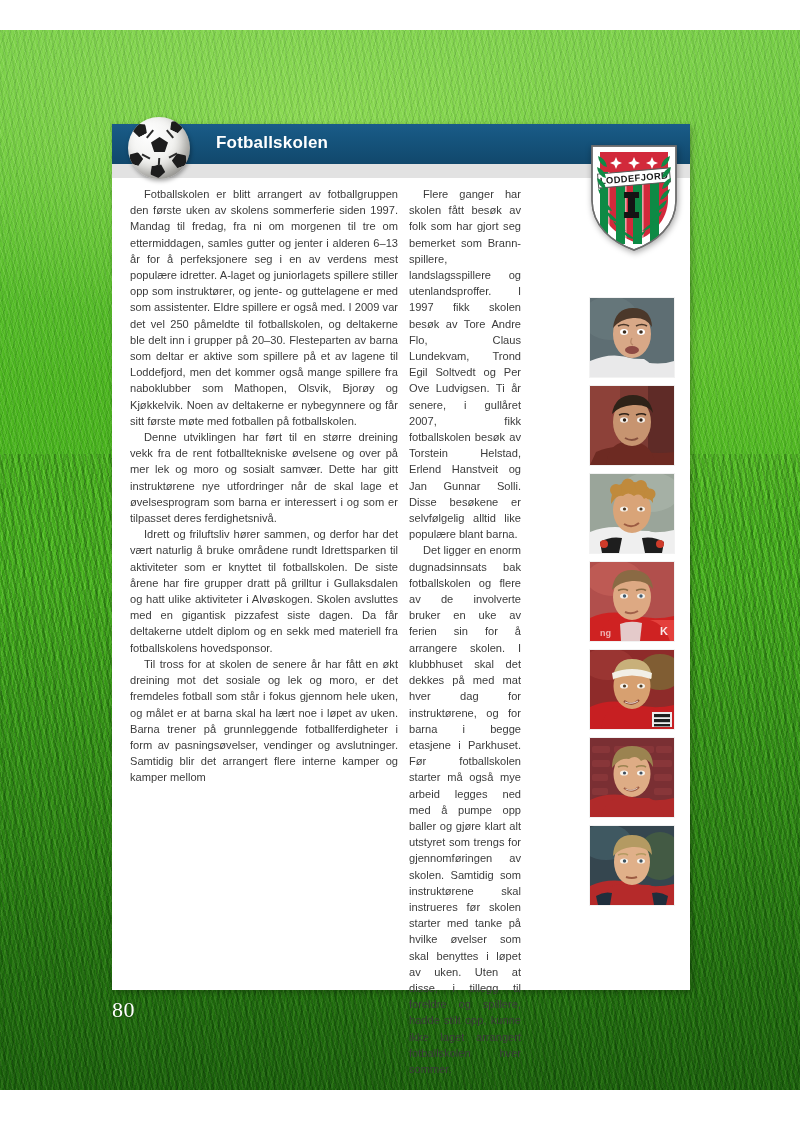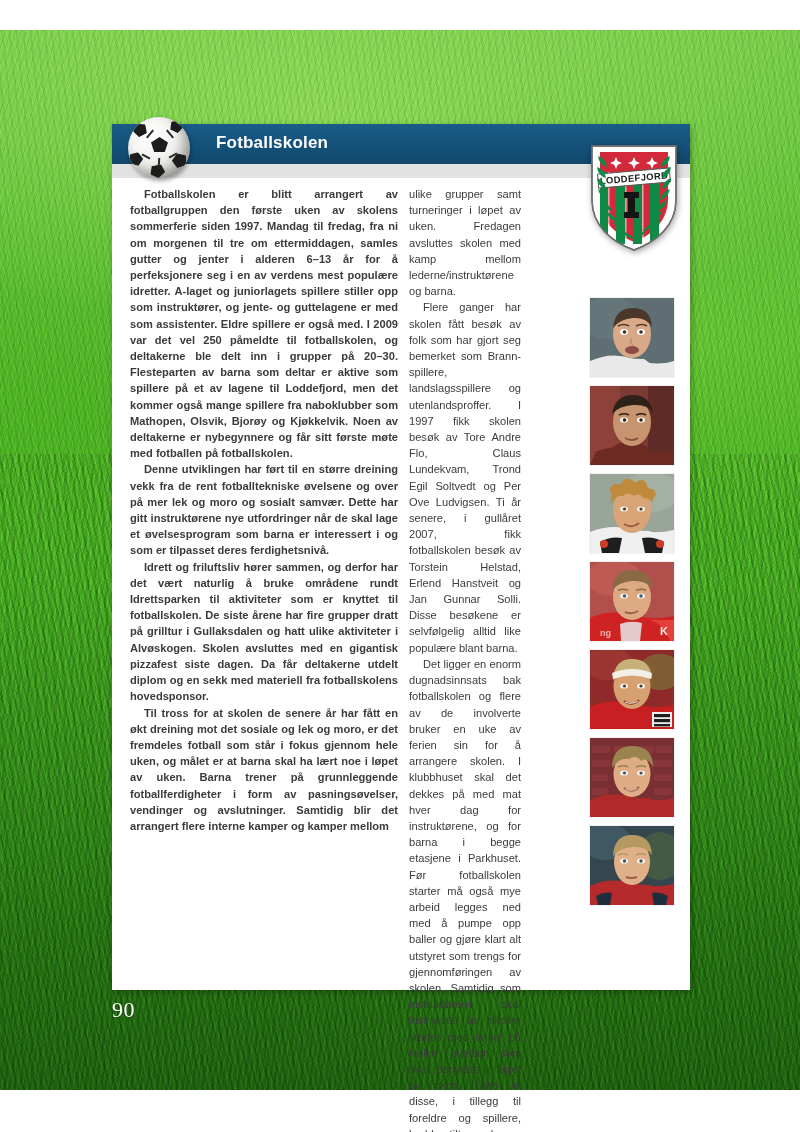--- a/index.html
+++ b/index.html
@@ -120,21 +120,21 @@
   
   #club-crest{
     position:absolute;right:8px;top:18px;width:96px;height:112px;z-index:5;
     filter:drop-shadow(1px 2px 3px rgba(0,0,0,.35));
   }
 
   
   .col{position:absolute;color:#3b3b3b;}
   #col-1{
     left:18px;top:62px;width:268px;
-    font-size:11.1px;line-height:16.2px;text-align:justify;font-weight:bold;
+    font-size:11.1px;line-height:16.2px;text-align:justify;
   }
   #col-2{
     left:297px;top:62px;width:112px;
     font-size:11.1px;line-height:16.2px;text-align:justify;
   }
   .col p{margin:0;text-indent:14px;}
   .col p.noind{text-indent:0;}
 
   
   #photo-strip{
@@ -152,21 +152,21 @@
 
 <div id="grass">
   <div class="g-base"></div>
   <div class="g-tex1"></div>
   <div class="g-tex2"></div>
   <div class="g-tex3"></div>
   <div class="g-blur"></div>
   <div class="g-dark"></div>
 </div>
 
-<div id="page-number">90</div>
+<div id="page-number">80</div>
 
 <div id="panel">
 
   <div id="header-bar"></div>
   <div id="header-under"></div>
   <div id="panel-body-bg"></div>
 
   <div id="header-title">Fotballskolen</div>
 
   <div id="soccer-ball">
@@ -251,21 +251,20 @@
   </div>
 
   <div class="col" id="col-1">
     <p>Fotballskolen er blitt arrangert av fotballgruppen den første uken av skolens sommerferie siden 1997. Mandag til fredag, fra ni om morgenen til tre om ettermiddagen, samles gutter og jenter i alderen 6–13 år for å perfeksjonere seg i en av verdens mest populære idretter. A-laget og juniorlagets spillere stiller opp som instruktører, og jente- og guttelagene er med som assistenter. Eldre spillere er også med. I 2009 var det vel 250 påmeldte til fotballskolen, og deltakerne ble delt inn i grupper på 20–30. Flesteparten av barna som deltar er aktive som spillere på et av lagene til Loddefjord, men det kommer også mange spillere fra naboklubber som Mathopen, Olsvik, Bjorøy og Kjøkkelvik. Noen av deltakerne er nybegynnere og får sitt første møte med fotballen på fotballskolen.</p>
     <p>Denne utviklingen har ført til en større dreining vekk fra de rent fotballtekniske øvelsene og over på mer lek og moro og sosialt samvær. Dette har gitt instruktørene nye utfordringer når de skal lage et øvelsesprogram som barna er interessert i og som er tilpasset deres ferdighetsnivå.</p>
     <p>Idrett og friluftsliv hører sammen, og derfor har det vært naturlig å bruke områdene rundt Idrettsparken til aktiviteter som er knyttet til fotballskolen. De siste årene har fire grupper dratt på grilltur i Gullaksdalen og hatt ulike aktiviteter i Alvøskogen. Skolen avsluttes med en gigantisk pizzafest siste dagen. Da får deltakerne utdelt diplom og en sekk med materiell fra fotballskolens hovedsponsor.</p>
     <p>Til tross for at skolen de senere år har fått en økt dreining mot det sosiale og lek og moro, er det fremdeles fotball som står i fokus gjennom hele uken, og målet er at barna skal ha lært noe i løpet av uken. Barna trener på grunnleggende fotballferdigheter i form av pasningsøvelser, vendinger og avslutninger. Samtidig blir det arrangert flere interne kamper og kamper mellom</p>
   </div>
 
   <div class="col" id="col-2">
-    <p class="noind">ulike grupper samt turneringer i løpet av uken. Fredagen avsluttes skolen med kamp mellom lederne/instruktørene og barna.</p>
     <p>Flere ganger har skolen fått besøk av folk som har gjort seg bemerket som Brann-spillere, landslagsspillere og utenlandsproffer. I 1997 fikk skolen besøk av Tore Andre Flo, Claus Lundekvam, Trond Egil Soltvedt og Per Ove Ludvigsen. Ti år senere, i gullåret 2007, fikk fotballskolen besøk av Torstein Helstad, Erlend Hanstveit og Jan Gunnar Solli. Disse besøkene er selvfølgelig alltid like populære blant barna.</p>
     <p>Det ligger en enorm dugnadsinnsats bak fotballskolen og flere av de involverte bruker en uke av ferien sin for å arrangere skolen. I klubbhuset skal det dekkes på med mat hver dag for instruktørene, og for barna i begge etasjene i Parkhuset. Før fotballskolen starter må også mye arbeid legges ned med å pumpe opp baller og gjøre klart alt utstyret som trengs for gjennomføringen av skolen. Samtidig som instruktørene skal instrueres før skolen starter med tanke på hvilke øvelser som skal benyttes i løpet av uken. Uten at disse, i tillegg til foreldre og spillere, hadde stilt opp, kunne ikke laget arrangert fotballskolen hver sommer.</p>
   </div>
 
   <div id="photo-strip">
 
     <div class="photo">
       <svg viewBox="0 0 84 79" xmlns="http://www.w3.org/2000/svg">
         <rect width="84" height="79" fill="#5e6e73"></rect>
         <ellipse cx="20" cy="20" rx="28" ry="22" fill="#6b7b7f" opacity=".6"></ellipse>

